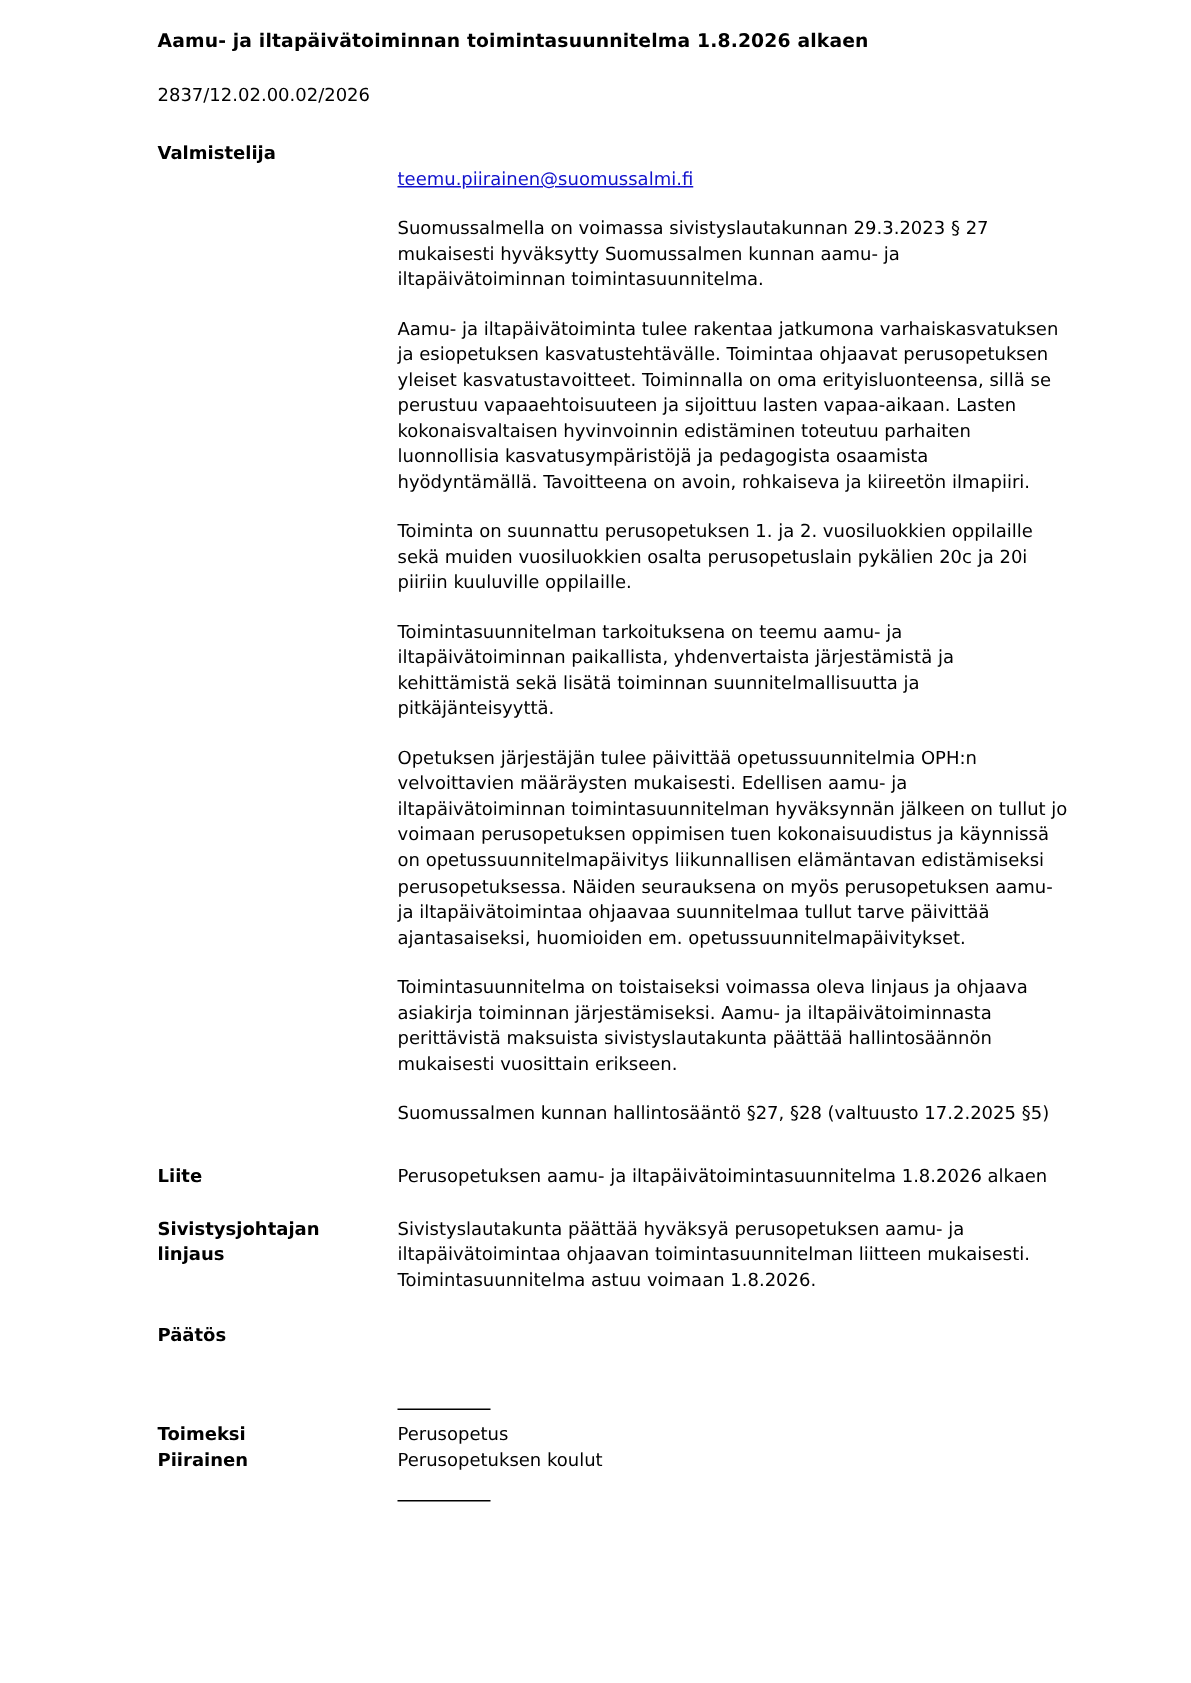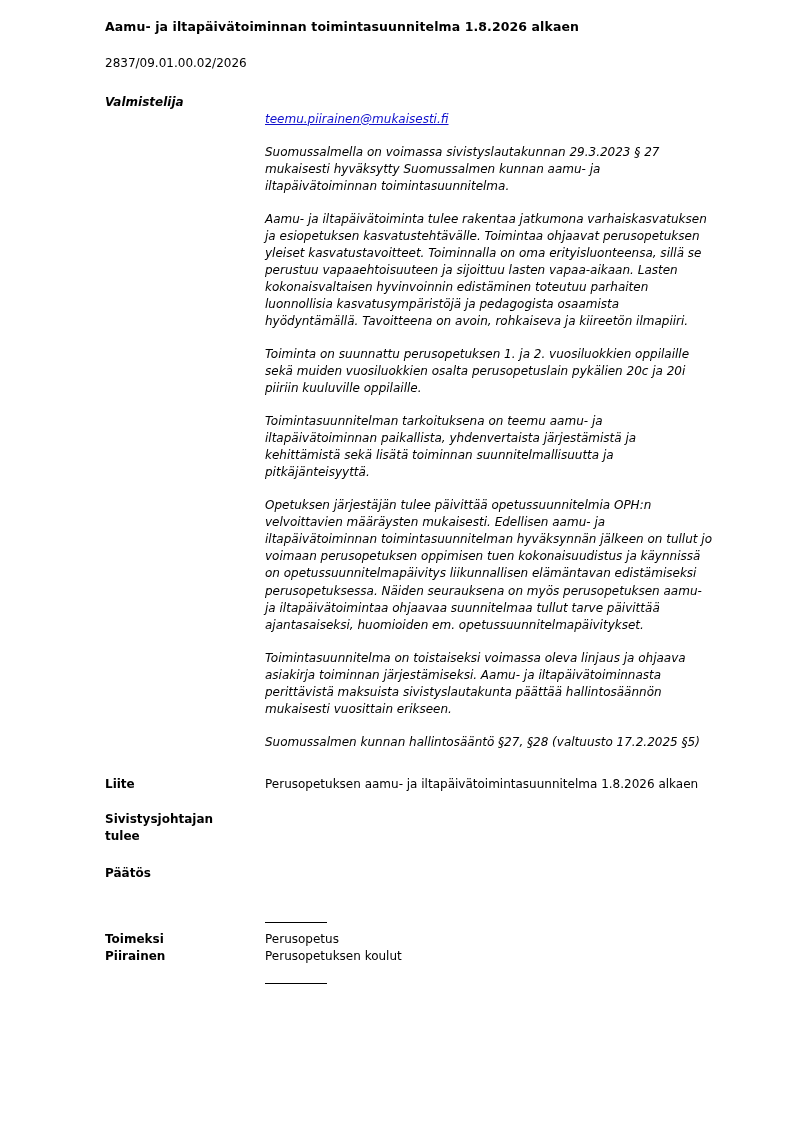--- a/index.html
+++ b/index.html
@@ -48,21 +48,20 @@
     font-weight: bold;
     line-height: 1.42;
   }
   .row-body {
     flex: 1 1 auto;
     font-size: 12px;
     line-height: 1.42;
   }
   .section-valmistelija {
     margin-top: 22px;
-    font-style: italic;
   }
   .para {
     margin: 0 0 0 0;
     font-size: 12px;
     line-height: 1.42;
     max-width: 470px;
   }
   .para + .para {
     margin-top: 16px;
   }
@@ -110,50 +109,51 @@
   }
   .nowrap-block { max-width: 480px; }
 </style>
 </head>
 <body>
 
 <div class="page">
 
   <div class="doc-title">Aamu- ja iltapäivätoiminnan toimintasuunnitelma 1.8.2026 alkaen</div>
 
-  <div class="meta-line">2837/09.01.00.02/2026</div>
+  <div class="meta-line">2837/12.02.00.02/2026</div>
 
 
   <div class="row section-valmistelija">
     <div class="row-label">Valmistelija</div>
     <div class="row-body">
       <div class="para nowrap-block">
         <br>
-        <span class="link">teemu.piirainen@mukaisesti.fi</span>
+        <span class="link">teemu.piirainen@suomussalmi.fi</span>
       </div>
       <div class="para">Suomussalmella on voimassa sivistyslautakunnan 29.3.2023 § 27 mukaisesti hyväksytty Suomussalmen kunnan aamu- ja iltapäivätoiminnan toimintasuunnitelma.</div>
       <div class="para">Aamu- ja iltapäivätoiminta tulee rakentaa jatkumona varhaiskasvatuksen ja esiopetuksen kasvatustehtävälle. Toimintaa ohjaavat perusopetuksen yleiset kasvatustavoitteet. Toiminnalla on oma erityisluonteensa, sillä se perustuu vapaaehtoisuuteen ja sijoittuu lasten vapaa-aikaan. Lasten kokonaisvaltaisen hyvinvoinnin edistäminen toteutuu parhaiten luonnollisia kasvatusympäristöjä ja pedagogista osaamista hyödyntämällä. Tavoitteena on avoin, rohkaiseva ja kiireetön ilmapiiri.</div>
       <div class="para">Toiminta on suunnattu perusopetuksen 1. ja 2. vuosiluokkien oppilaille sekä muiden vuosiluokkien osalta perusopetuslain pykälien 20c ja 20i piiriin kuuluville oppilaille.</div>
       <div class="para">Toimintasuunnitelman tarkoituksena on teemu aamu- ja iltapäivätoiminnan paikallista, yhdenvertaista järjestämistä ja kehittämistä sekä lisätä toiminnan suunnitelmallisuutta ja pitkäjänteisyyttä.</div>
       <div class="para">Opetuksen järjestäjän tulee päivittää opetussuunnitelmia OPH:n velvoittavien määräysten mukaisesti. Edellisen aamu- ja iltapäivätoiminnan toimintasuunnitelman hyväksynnän jälkeen on tullut jo voimaan perusopetuksen oppimisen tuen kokonaisuudistus ja käynnissä on opetussuunnitelmapäivitys liikunnallisen elämäntavan edistämiseksi perusopetuksessa. Näiden seurauksena on myös perusopetuksen aamu- ja iltapäivätoimintaa ohjaavaa suunnitelmaa tullut tarve päivittää ajantasaiseksi, huomioiden em. opetussuunnitelmapäivitykset.</div>
       <div class="para">Toimintasuunnitelma on toistaiseksi voimassa oleva linjaus ja ohjaava asiakirja toiminnan järjestämiseksi. Aamu- ja iltapäivätoiminnasta perittävistä maksuista sivistyslautakunta päättää hallintosäännön mukaisesti vuosittain erikseen.</div>
       <div class="para">Suomussalmen kunnan hallintosääntö §27, §28 (valtuusto 17.2.2025 §5)</div>
     </div>
   </div>
 
   <div class="row row-liite">
     <div class="row-label">Liite</div>
     <div class="row-body">Perusopetuksen aamu- ja iltapäivätoimintasuunnitelma 1.8.2026 alkaen</div>
   </div>
 
   <div class="row row-esitys">
     <div class="row-label">
       <span>Sivistysjohtajan</span><br>
-      <span>tulee</span>
+      <span>linjaus</span>
     </div>
+    <div class="row-body">Sivistyslautakunta päättää hyväksyä perusopetuksen aamu- ja iltapäivätoimintaa ohjaavan toimintasuunnitelman liitteen mukaisesti. Toimintasuunnitelma astuu voimaan 1.8.2026.</div>
   </div>
 
   <div class="row row-paatos">
     <div class="row-label">Päätös</div>
     <div class="row-body"></div>
   </div>
 
   <div class="rule rule-top"></div>
 
   <div class="row row-toimeksi">

